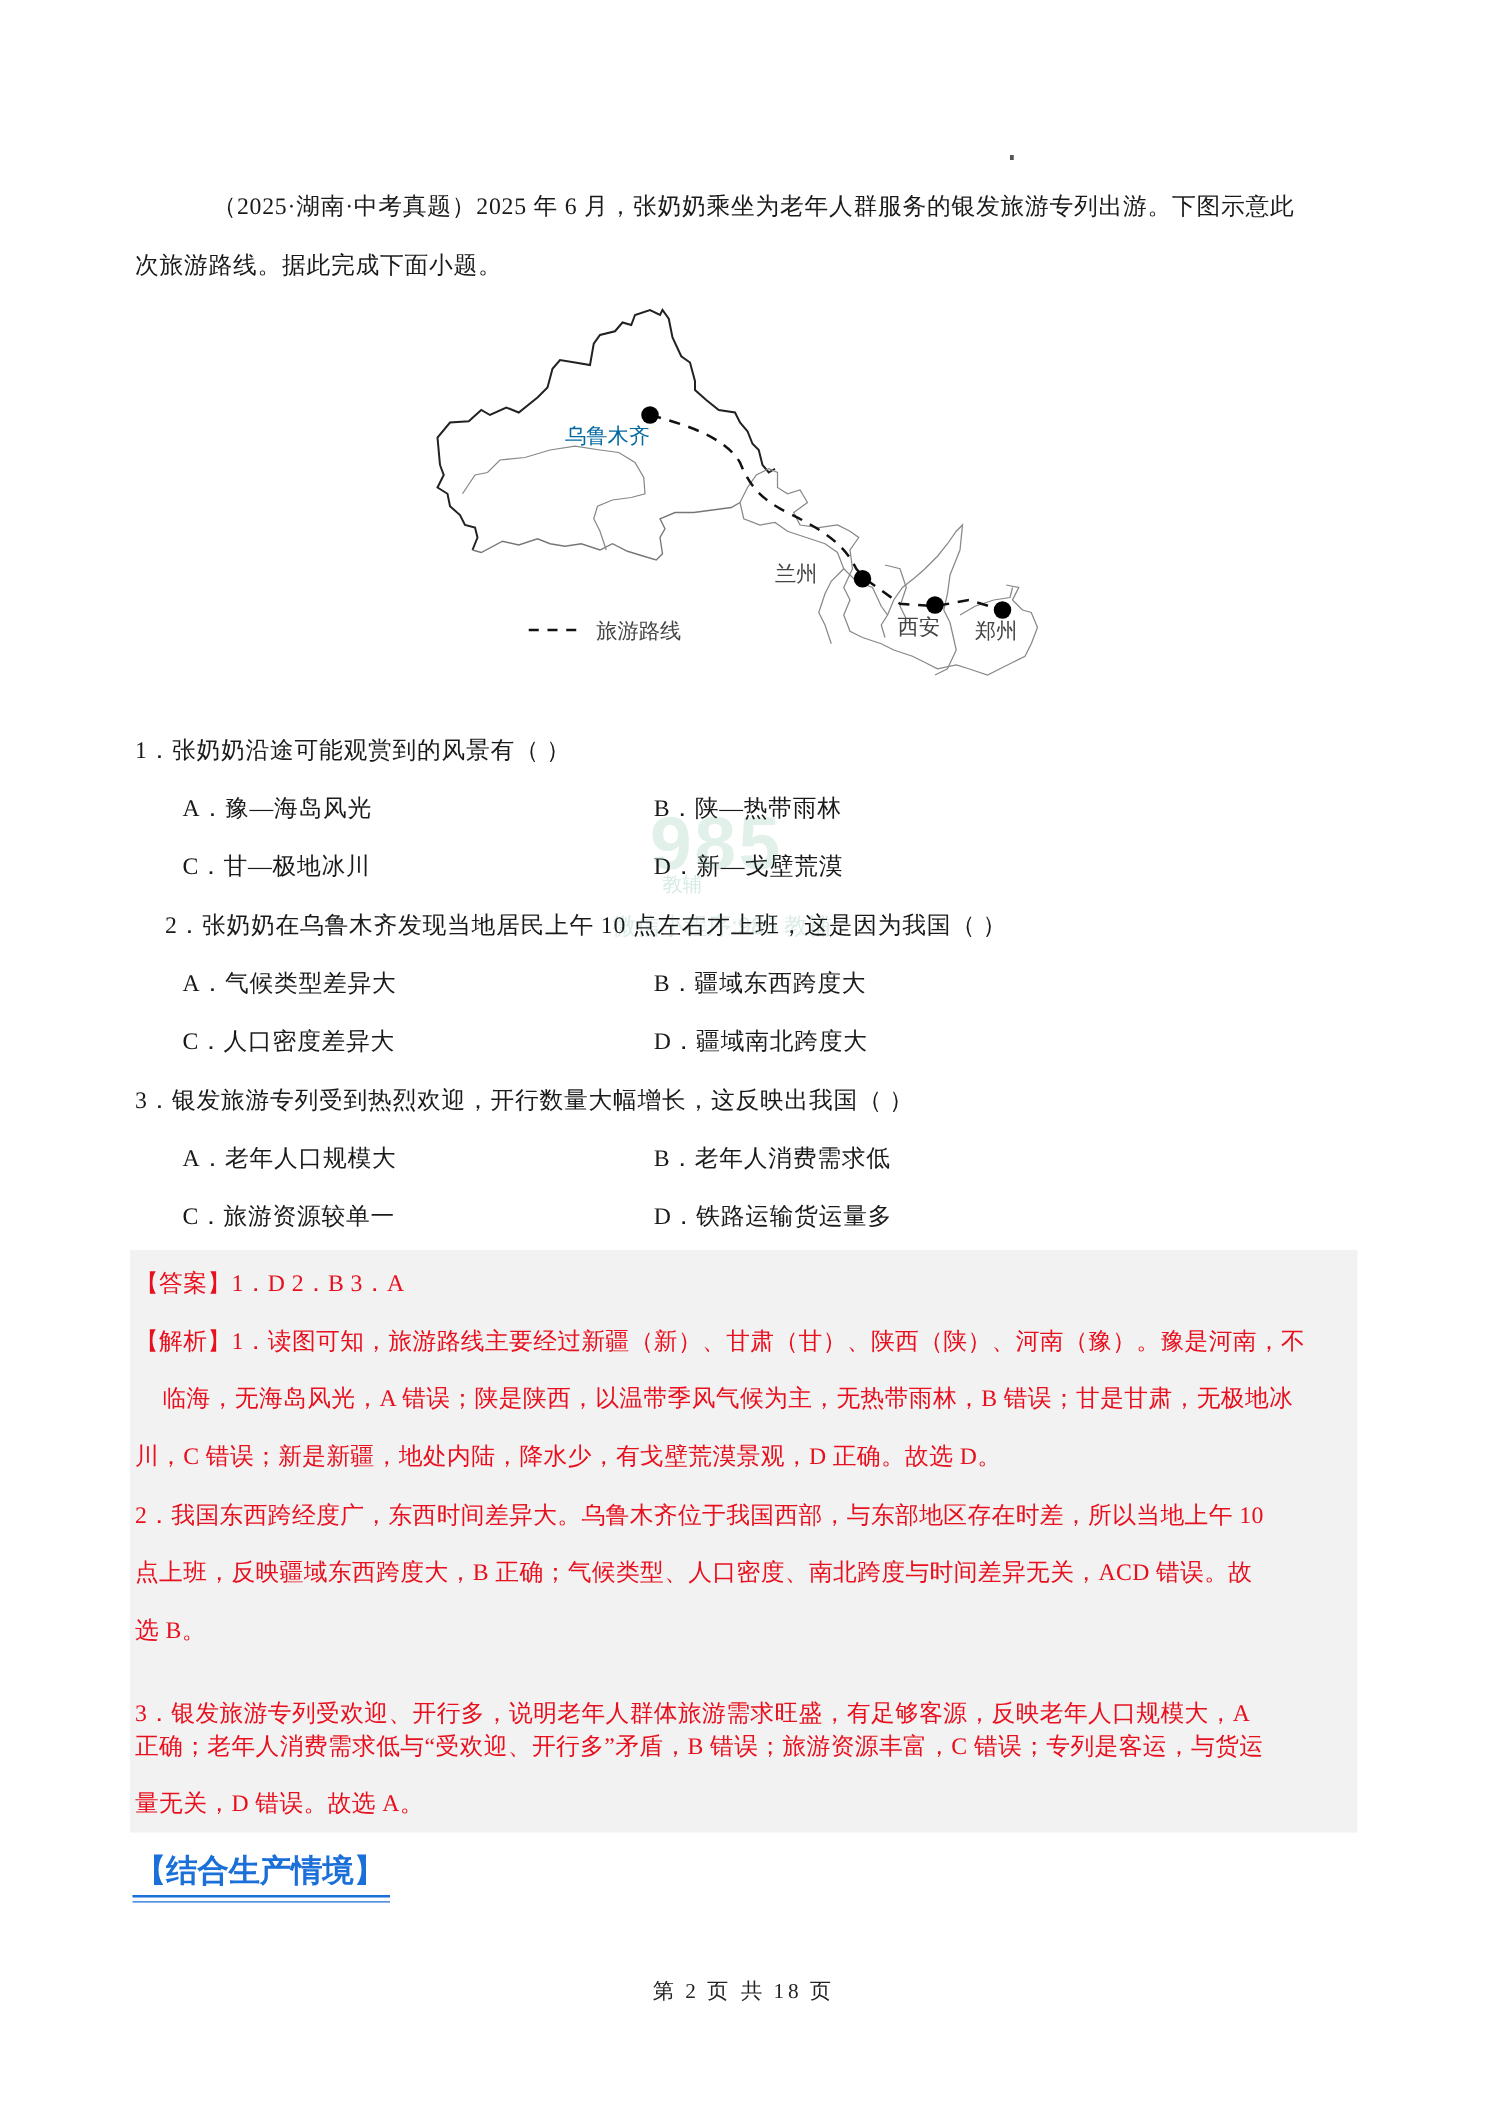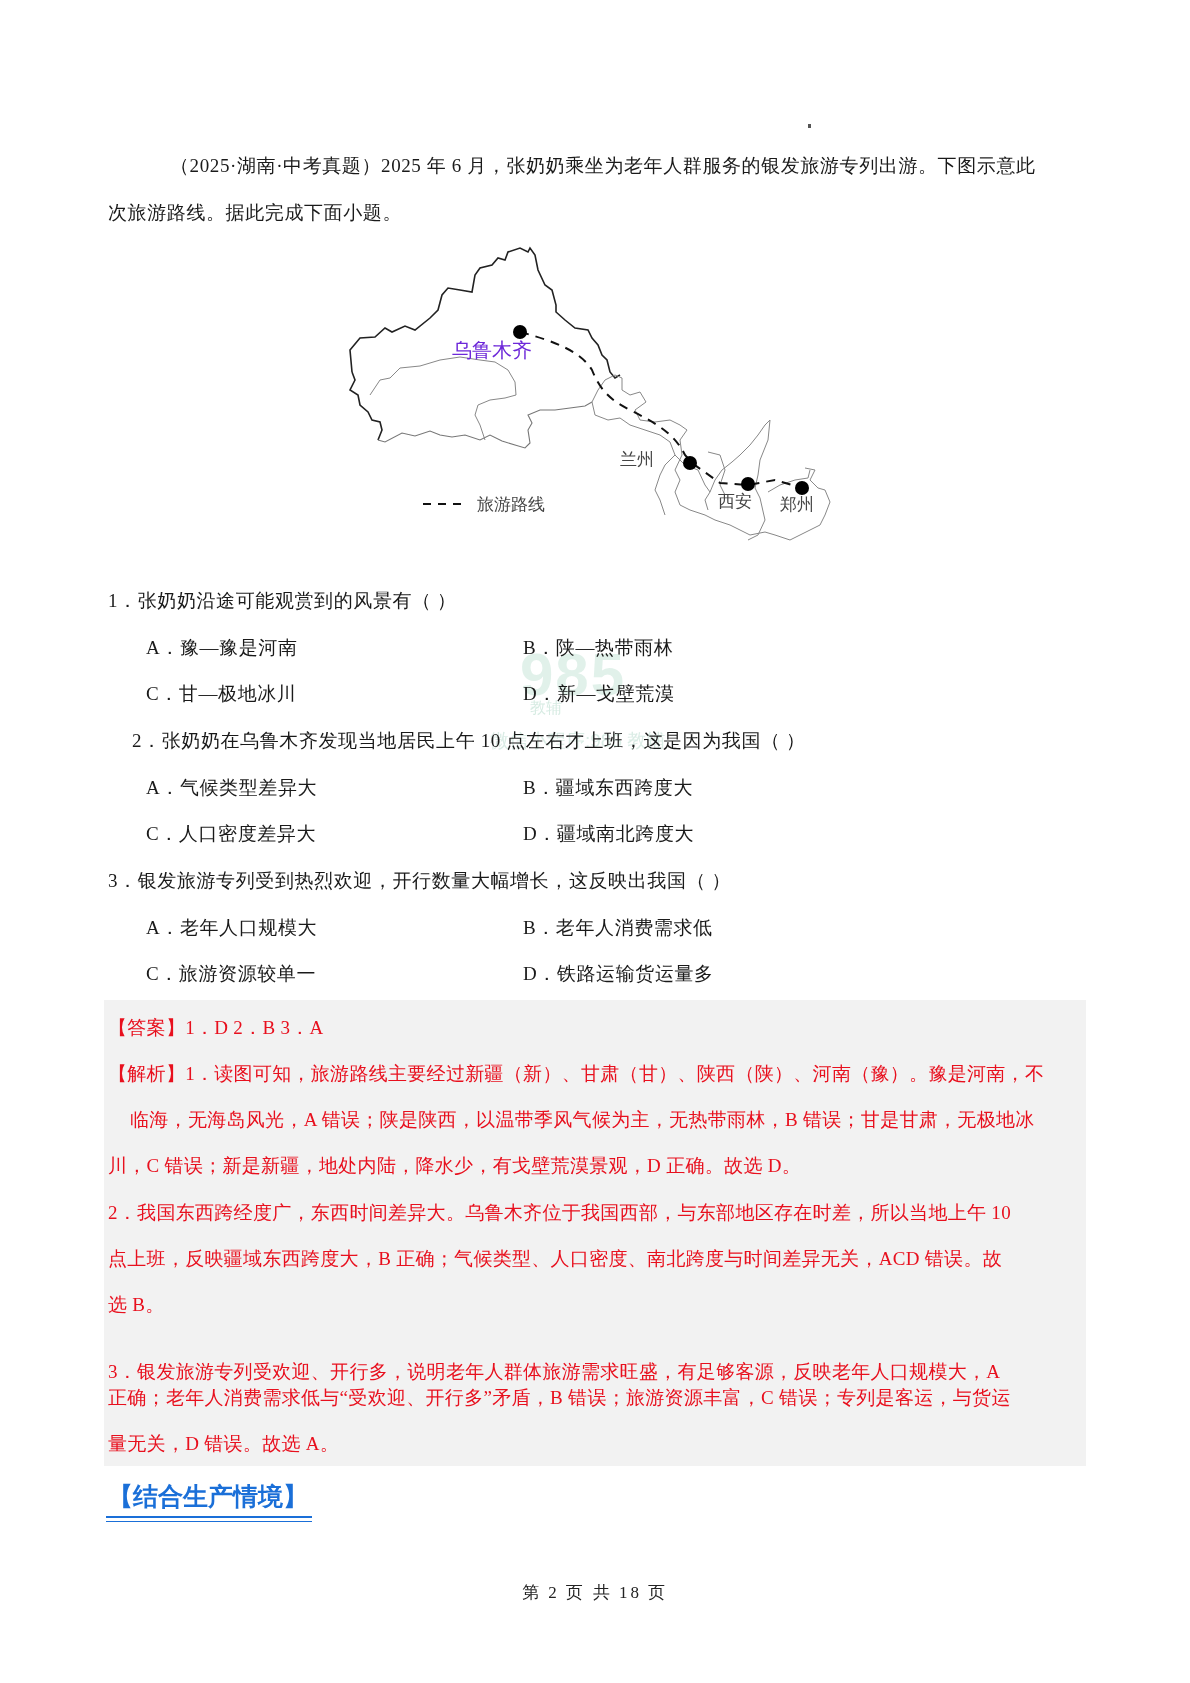--- a/index.html
+++ b/index.html
@@ -62,35 +62,35 @@
 
     <path d="M190,102 C220,110 250,120 262,140 C270,160 280,170 300,180 C330,195 345,205 355,225 L362,233 L390,253 L418,255 L445,250 L472,258" fill="none" stroke="#111" stroke-width="2" stroke-dasharray="9,7"></path>
 
     <circle cx="190" cy="102" r="7" fill="#000"></circle>
     <circle cx="360" cy="233" r="7" fill="#000"></circle>
     <circle cx="418" cy="254" r="7" fill="#000"></circle>
     <circle cx="472" cy="258" r="7" fill="#000"></circle>
 
     <line x1="93" y1="274" x2="133" y2="274" stroke="#111" stroke-width="2" stroke-dasharray="8,7"></line>
   </svg>
-  <div class="abs" style="left:122px; top:107px; font-size:20px; color:#6d28d9;">乌鲁木齐</div>
+  <div class="abs" style="left:122px; top:107px; font-size:17px; color:#0369a1;">乌鲁木齐</div>
   <div class="abs" style="left:290px; top:218px; font-size:17px; color:#444;">兰州</div>
   <div class="abs" style="left:388px; top:260px; font-size:17px; color:#444;">西安</div>
   <div class="abs" style="left:450px; top:263px; font-size:17px; color:#444;">郑州</div>
   <div class="abs" style="left:147px; top:263px; font-size:17px; color:#444;">旅游路线</div>
 </div>
 
 <div class="watermark">
   <div class="wm-num">985</div>
   <div class="wm-sub">教辅</div>
   <div class="wm-text">微信小程序:985 教辅</div>
 </div>
 
 <div class="abs txt q" style="top:589px;">1．张奶奶沿途可能观赏到的风景有（    ）</div>
-<div class="abs txt opt-a" style="top:636px;">A．豫—豫是河南</div>
+<div class="abs txt opt-a" style="top:636px;">A．豫—海岛风光</div>
 <div class="abs txt opt-b" style="top:636px;">B．陕—热带雨林</div>
 <div class="abs txt opt-a" style="top:682px;">C．甘—极地冰川</div>
 <div class="abs txt opt-b" style="top:682px;">D．新—戈壁荒漠</div>
 
 <div class="abs txt q" style="top:729px;margin-left:24px;">2．张奶奶在乌鲁木齐发现当地居民上午 10 点左右才上班，这是因为我国（    ）</div>
 <div class="abs txt opt-a" style="top:776px;">A．气候类型差异大</div>
 <div class="abs txt opt-b" style="top:776px;">B．疆域东西跨度大</div>
 <div class="abs txt opt-a" style="top:822px;">C．人口密度差异大</div>
 <div class="abs txt opt-b" style="top:822px;">D．疆域南北跨度大</div>
 

